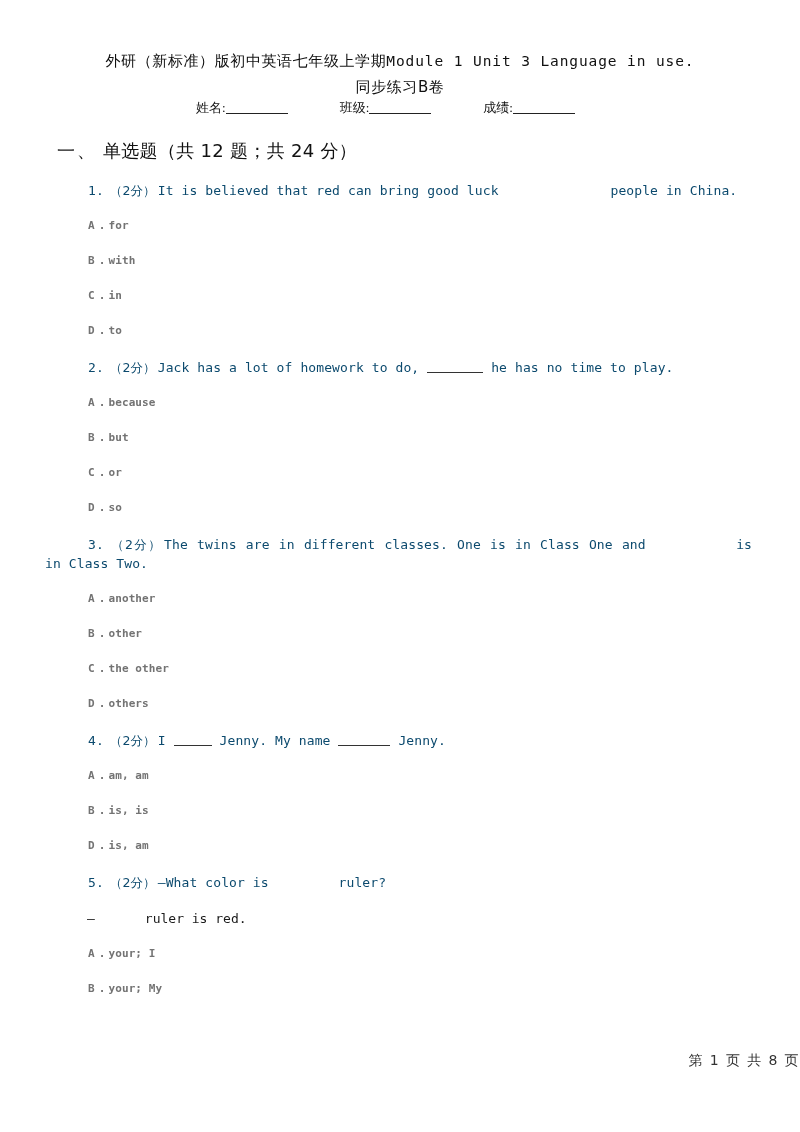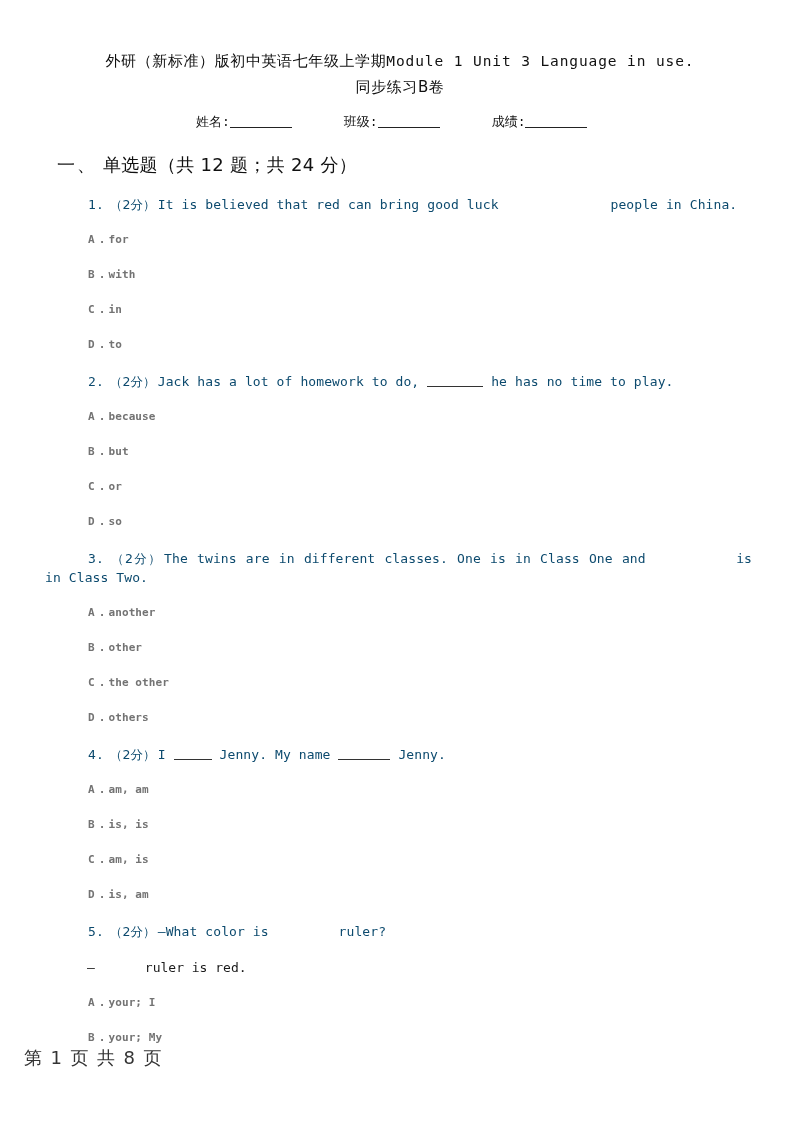--- a/index.html
+++ b/index.html
@@ -38,24 +38,23 @@
   .title-line2 {
     text-align: center;
     font-size: 15px;
     line-height: 24px;
     font-family: "DejaVu Sans", sans-serif;
     margin-top: 1px;
   }
 
   
   .info-row {
-    margin-top: 14px;
     padding-left: 196px;
     font-size: 13px;
-    font-family: Liberation Mono, monospace;
+    font-family: Liberation Serif, serif;
     color: #111;
     white-space: nowrap;
   }
   .info-item { display: inline-block; }
   .info-gap { display: inline-block; width: 52px; }
   .info-blank {
     display: inline-block;
     width: 62px;
     border-bottom: 1.3px solid #222;
     vertical-align: -2px;
@@ -129,26 +128,25 @@
   .option .opt-letter { }
   .option .opt-dot { margin: 0 3px 0 4px; }
   .option .opt-text { }
 
   
   .footer {
     position: absolute;
     left: 0;
     right: 0;
     bottom: 62px;
-    text-align: left;
-    font-size: 18px;
+    text-align: right;
+    font-size: 14px;
     font-family: "DejaVu Sans", sans-serif;
     color: #333;
     letter-spacing: 1.4px;
-    padding-left: 24px;
   }
 </style>
 </head>
 <body>
 
 <div class="page">
 
   <div class="doc-title">
     <span class="cn">外研（新标准）版初中英语七年级上学期</span><span class="en">Module 1 Unit 3 Language in use.</span>
     <div class="title-line2">同步练习B卷</div>
@@ -188,21 +186,20 @@
           <div class="option"><span class="opt-letter">B</span><span class="opt-dot">.</span><span class="opt-text">other</span></div>
           <div class="option"><span class="opt-letter">C</span><span class="opt-dot">.</span><span class="opt-text">the other</span></div>
           <div class="option"><span class="opt-letter">D</span><span class="opt-dot">.</span><span class="opt-text">others</span></div>
         </div>
       </div>
       <div class="question">
         <div class="q-stem"><span class="q-indent"></span><span class="q-num">4.</span><span class="q-score">（2分）</span><span class="q-text">I</span> <span class="blank-underline" style="width: 38px;">&nbsp;</span> <span>Jenny. My name</span> <span class="blank-underline" style="width: 52px;">&nbsp;</span> <span>Jenny.</span></div>
         <div class="options">
           <div class="option"><span class="opt-letter">A</span><span class="opt-dot">.</span><span class="opt-text">am, am</span></div>
           <div class="option"><span class="opt-letter">B</span><span class="opt-dot">.</span><span class="opt-text">is, is</span></div>
-          <div class="option"><span class="opt-letter">C</span><span class="opt-dot">.</span><span class="opt-text">am, is</span></div>
           <div class="option"><span class="opt-letter">D</span><span class="opt-dot">.</span><span class="opt-text">is, am</span></div>
         </div>
       </div>
       <div class="question">
         <div class="q-stem"><span class="q-indent"></span><span class="q-num">5.</span><span class="q-score">（2分）</span><span class="q-text">—What color is</span> <span class="blank-invisible" style="width: 54px;">&nbsp;</span> <span>ruler?</span></div>
         <div class="q-reply"><span class="reply-indent"></span><span class="dash">—</span><span class="blank-invisible" style="width: 50px;">&nbsp;</span><span>ruler is red.</span></div>
         <div class="options">
           <div class="option"><span class="opt-letter">A</span><span class="opt-dot">.</span><span class="opt-text">your; I</span></div>
           <div class="option"><span class="opt-letter">B</span><span class="opt-dot">.</span><span class="opt-text">your; My</span></div>
         </div>

